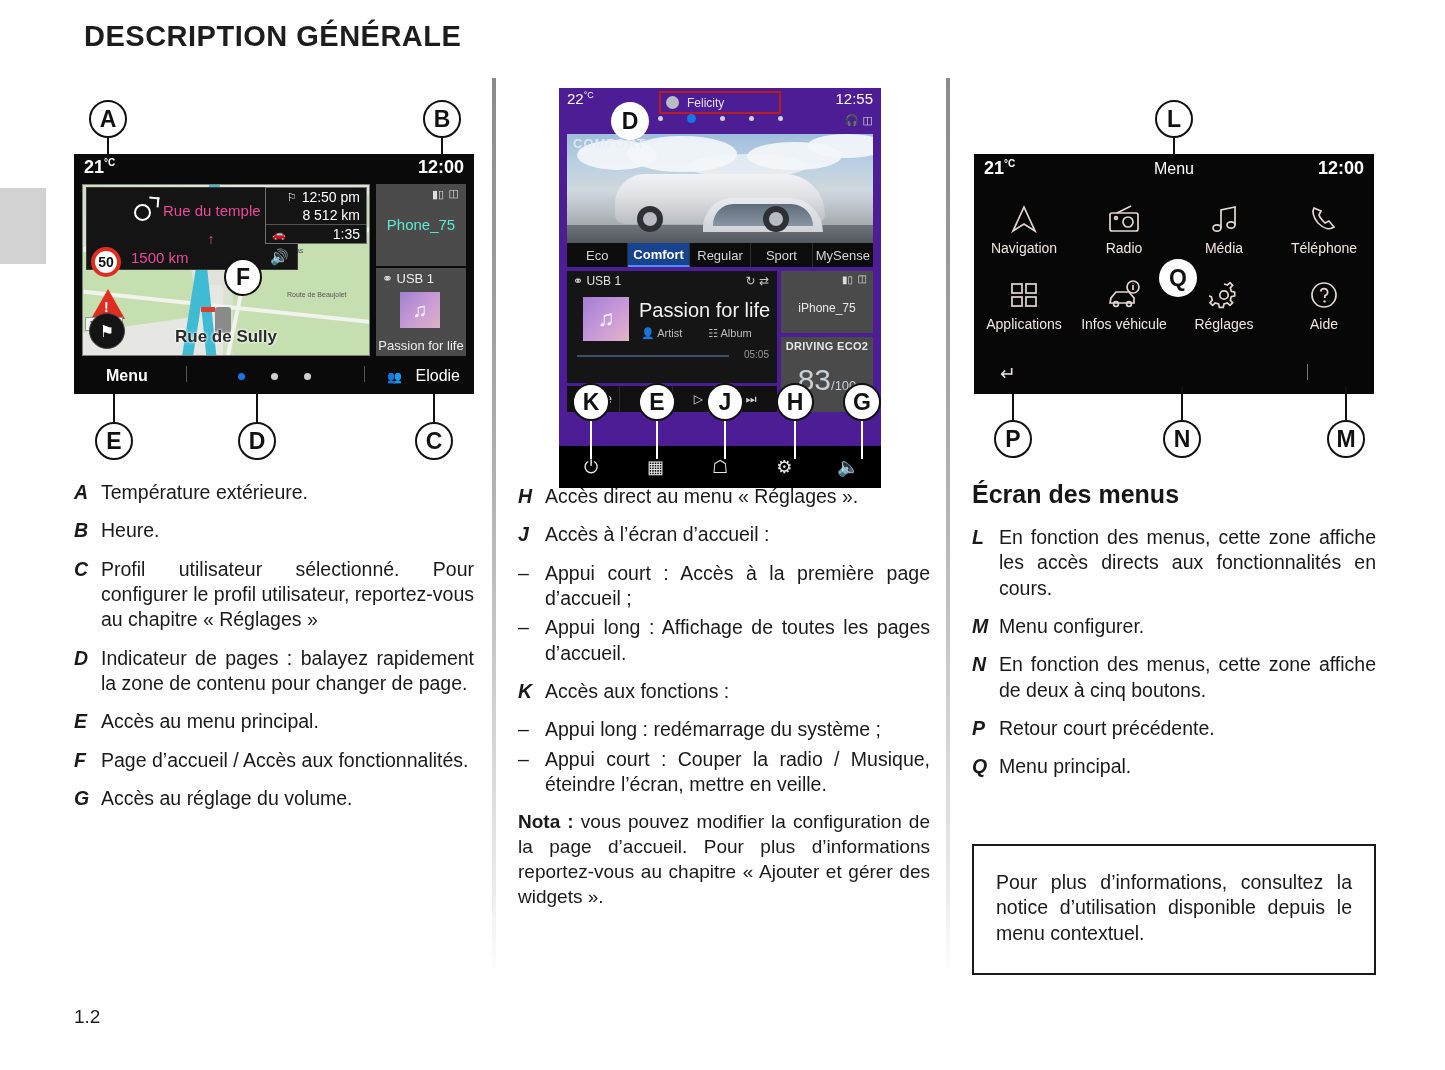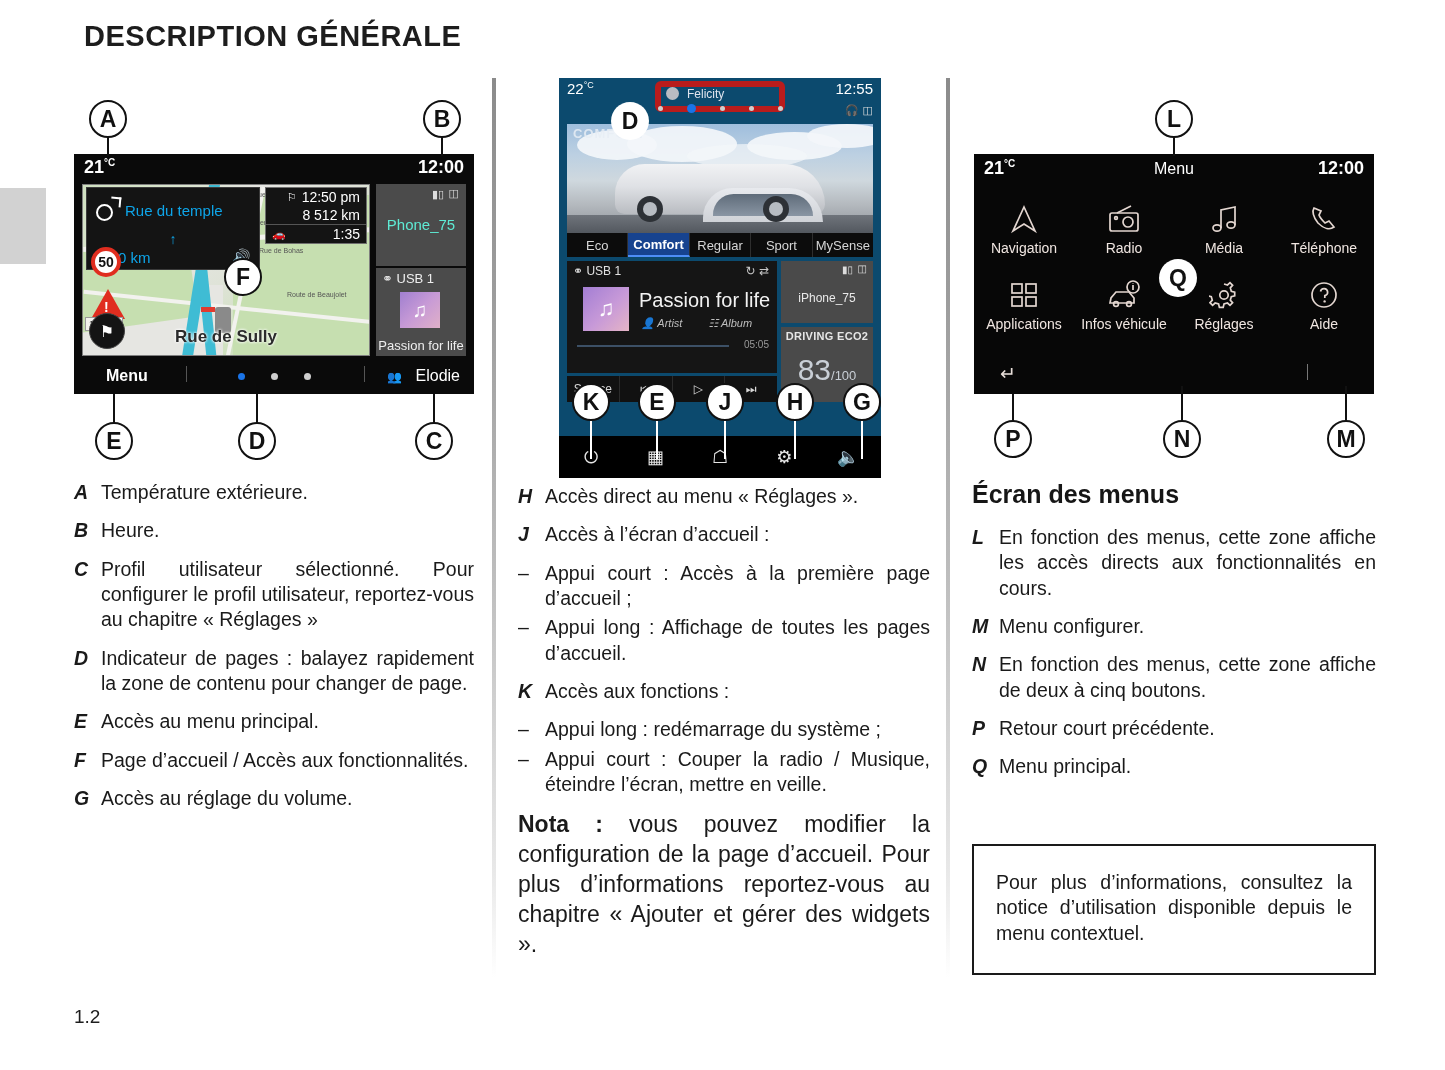--- a/index.html
+++ b/index.html
@@ -71,21 +71,21 @@
   .entry .key {
     flex: 0 0 auto;
     font-style: italic;
     font-weight: bold;
     min-width: 19px;
     margin-right: 8px;
     text-align: left;
   }
   .entry .txt { flex: 1 1 auto; }
   .entry.dash .key { font-style: normal; font-weight: normal; }
-  .nota { font-size: 23px; line-height: 1.30; text-align: justify; margin-top: 4px;}
+  .nota { font-size: 19px; line-height: 1.30; text-align: justify; margin-top: 4px;}
   .nota b { font-weight: bold; }
 
   .infobox {
     border: 2px solid #1a1a1a;
     padding: 24px 22px 26px 22px;
     font-size: 19.5px;
     line-height: 1.32;
     text-align: justify;
     margin-top: 64px;
   }
@@ -166,23 +166,24 @@
     position: absolute; background: #f2f2ee;
   }
   .road.r1 { left: 0; top: 52px; width: 290px; height: 5px; transform: rotate(-4deg); }
   .road.r2 { left: 0; top: 120px; width: 290px; height: 4px; transform: rotate(6deg); }
   .road.r3 { left: 160px; top: 0px; width: 4px; height: 180px; transform: rotate(12deg); }
   .road.yellow { background: #f3d85c; height: 4px; left: 96px; top: 30px; width: 36px; }
   .marker-red { position: absolute; left: 118px; top: 122px; width: 14px; height: 5px; background: #e03b2f; }
 
   .guidebox {
     position: absolute; left: 3px; top: 2px;
-    background: #141414; color: #0ea5e9;
+    background: #141414; color: #ec4899;
     width: 172px;
     border: 1px solid #3b3b3b;
+    padding-left: 38px;
   }
   .guide-top { display: flex; align-items: center; height: 44px; }
   .gb-roundabout {
     width: 30px; height: 30px; margin-left: 6px;
     position: relative;
   }
   .gb-roundabout .ring {
     position: absolute; left: 3px; top: 9px; width: 13px; height: 13px;
     border: 2.5px solid #fff; border-radius: 50%;
   }
@@ -282,33 +283,33 @@
   .s1-bar .sep { position: absolute; top: 8px; width: 1px; height: 16px; background: #555; }
   .s1-bar .dots { position: absolute; left: 0; right: 0; top: 15px; display: flex; justify-content: center; gap: 26px;}
   .dot { width: 7px; height: 7px; border-radius: 50%; background: #cfcfcf; }
   .dot.on { background: #1a74e8; }
   .s1-bar .prof { position: absolute; right: 14px; top: 9px; font-size: 16px; }
   .s1-bar .picon { position: absolute; right: 72px; top: 12px; font-size: 12px; }
 
   
   .screen2 {
     position: absolute;
-    left: 559px; top: 78px;
+    left: 559px; top: 88px;
     width: 322px; height: 400px;
-    background: #0c4a6e;
+    background: #4c1d95;
     overflow: hidden;
   }
   .s2-status { position: absolute; left: 0; top: 0; width: 100%; height: 26px; color: #fff; }
   .s2-temp { position: absolute; left: 8px; top: 2px; font-size: 15px; }
   .s2-temp sup { font-size: 9px; }
   .s2-time { position: absolute; right: 8px; top: 2px; font-size: 15px; }
   .s2-profpill {
     position: absolute; left: 50%; transform: translateX(-50%); top: 3px;
-    width: 118px; height: 19px; border: 6px solid #b91c1c; border-radius: 6px;
-    display: flex; align-items: flex-start; color: #dfe4ee; font-size: 12px;
+    width: 118px; height: 19px; border: 2px solid #b91c1c; border-radius: 0;
+    display: flex; align-items: center; color: #dfe4ee; font-size: 12px;
   }
   .s2-profpill .av { width: 13px; height: 13px; border-radius: 50%; background: #b9bcc2; margin: 0 8px 0 5px; }
   .s2-dots { position: absolute; left: 0; right: 0; top: 28px; display: flex; justify-content: center; gap: 24px; }
   .s2-dots .dot { width: 5px; height: 5px; }
   .s2-dots .dot.on { width: 9px; height: 9px; margin-top: -2px; }
   .s2-hdicons { position: absolute; right: 8px; top: 26px; color: #ddd; font-size: 11px; }
 
   .s2-hero {
     position: absolute; left: 8px; top: 46px; width: 306px; height: 109px;
     background: linear-gradient(180deg, #9fbedd 0%, #bcd0e2 28%, #cfd8de 52%, #b4b9be 74%, #8d9299 100%);
@@ -363,21 +364,21 @@
   }
   .s2-media .src { position: absolute; left: 6px; top: 3px; color: #e2e2e2; font-size: 12px; }
   .s2-media .rnd { position: absolute; right: 8px; top: 3px; color: #c7c7c7; font-size: 12px; }
   .s2-media .cover {
     position: absolute; left: 16px; top: 26px; width: 46px; height: 44px;
     background: linear-gradient(135deg, #a37ed4 0%, #c89ad8 55%, #e5b4c6 100%);
     display: flex; align-items: center; justify-content: center;
     color: #fff; font-size: 22px;
   }
   .s2-media .title { position: absolute; left: 72px; top: 28px; color: #f2f2f2; font-size: 20px; }
-  .s2-media .meta { position: absolute; left: 74px; top: 56px; color: #bdbdbd; font-size: 11px; display: flex; gap: 26px; font-style: italic;}
+  .s2-media .meta { position: absolute; left: 74px; top: 56px; color: #bdbdbd; font-size: 11px; display: flex; gap: 26px;}
   .s2-media .prog { position: absolute; left: 10px; right: 48px; top: 84px; height: 2px; background: #3c5066; }
   .s2-media .dur { position: absolute; right: 8px; top: 78px; color: #9a9a9a; font-size: 10px; }
 
   .s2-transport {
     position: absolute; left: 8px; top: 298px; width: 210px; height: 26px;
     display: flex; background: #111;
   }
   .s2-transport div {
     flex: 1; color: #d8d8d8; font-size: 12px;
     display: flex; align-items: center; justify-content: center;

